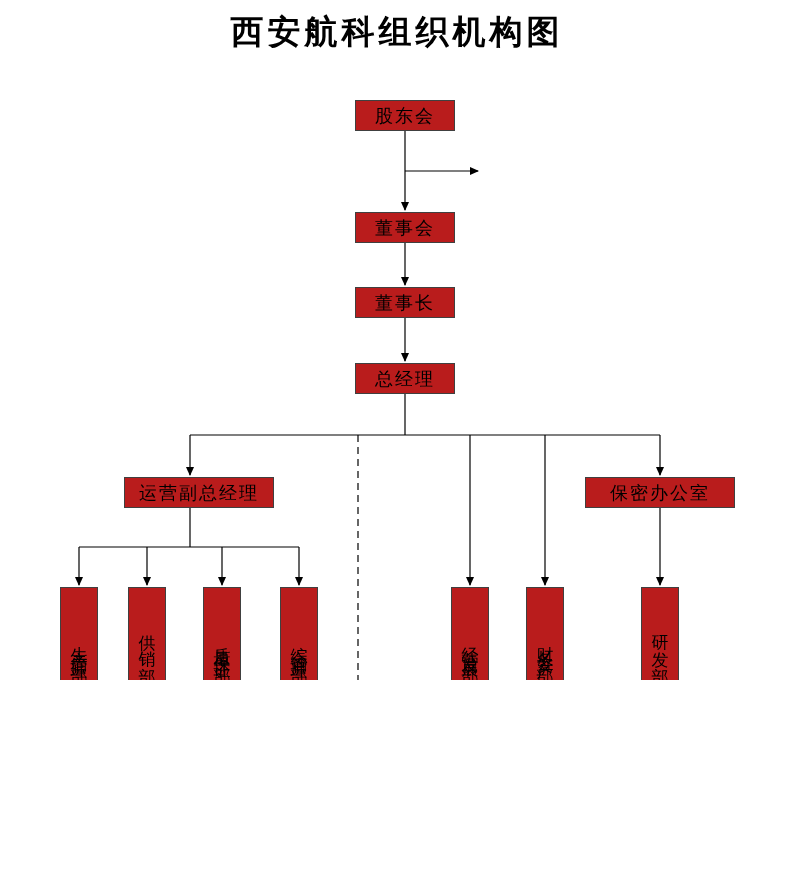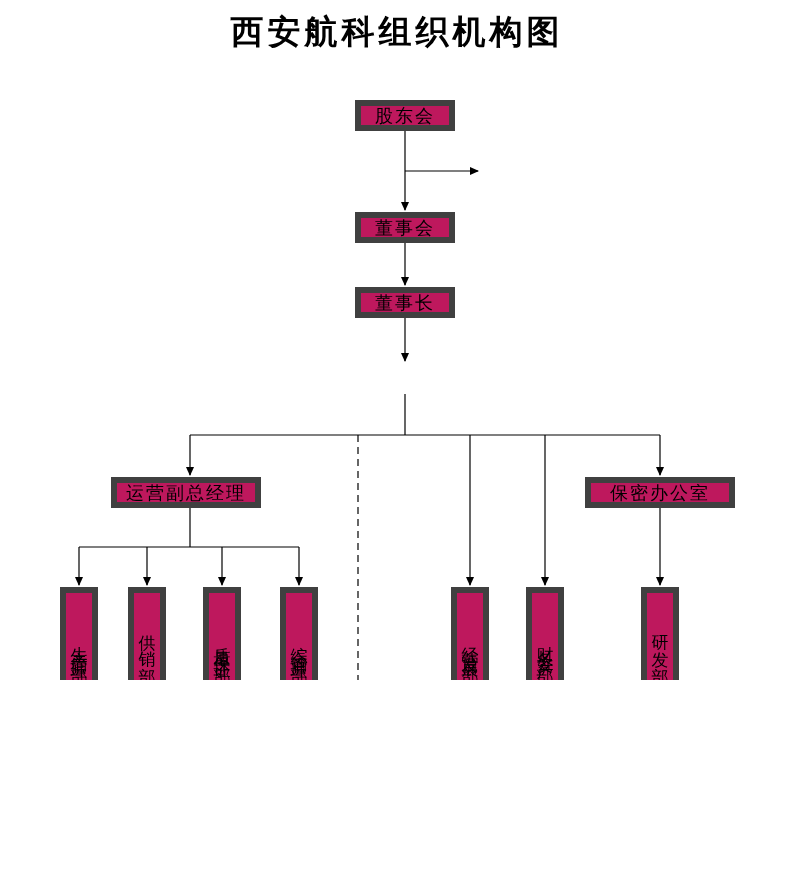--- a/index.html
+++ b/index.html
@@ -30,22 +30,22 @@
   }
   .connectors {
     position: absolute;
     top: 0;
     left: 0;
     width: 794px;
     height: 892px;
   }
   .box {
     position: absolute;
-    border: 6px solid #404040;
-    background: #be185d;
+    border: 1px solid #404040;
+    background: #b91c1c;
     display: flex;
     align-items: center;
     justify-content: center;
     box-sizing: border-box;
     font-size: 18px;
     letter-spacing: 2px;
     line-height: 1;
   }
   .v-box {
     writing-mode: vertical-rl;
@@ -113,22 +113,23 @@
     </g>
   </svg>
 
   <div class="box" style="left:355px;top:100px;width:100px;height:31px">股东会</div>
 
 
   <div class="box" style="left:355px;top:287px;width:100px;height:31px">董事长</div>
 
   <div class="box" style="left:355px;top:212px;width:100px;height:31px">董事会</div>
 
+  <div class="box" style="left:355px;top:363px;width:100px;height:31px">总经理</div>
 
-  <div class="box" style="left:111px;top:477px;width:150px;height:31px">运营副总经理</div>
+  <div class="box" style="left:124px;top:477px;width:150px;height:31px">运营副总经理</div>
 
   <div class="box" style="left:585px;top:477px;width:150px;height:31px">保密办公室</div>
 
   <div class="box v-box" style="left:60px;top:587px;width:38px;height:113px">生产管理部</div>
 
   <div class="box v-box loose" style="left:128px;top:587px;width:38px;height:113px">供销部</div>
 
   <div class="box v-box" style="left:203px;top:587px;width:38px;height:113px">质量保证部</div>
 
   <div class="box v-box" style="left:280px;top:587px;width:38px;height:113px">综合管理部</div>

